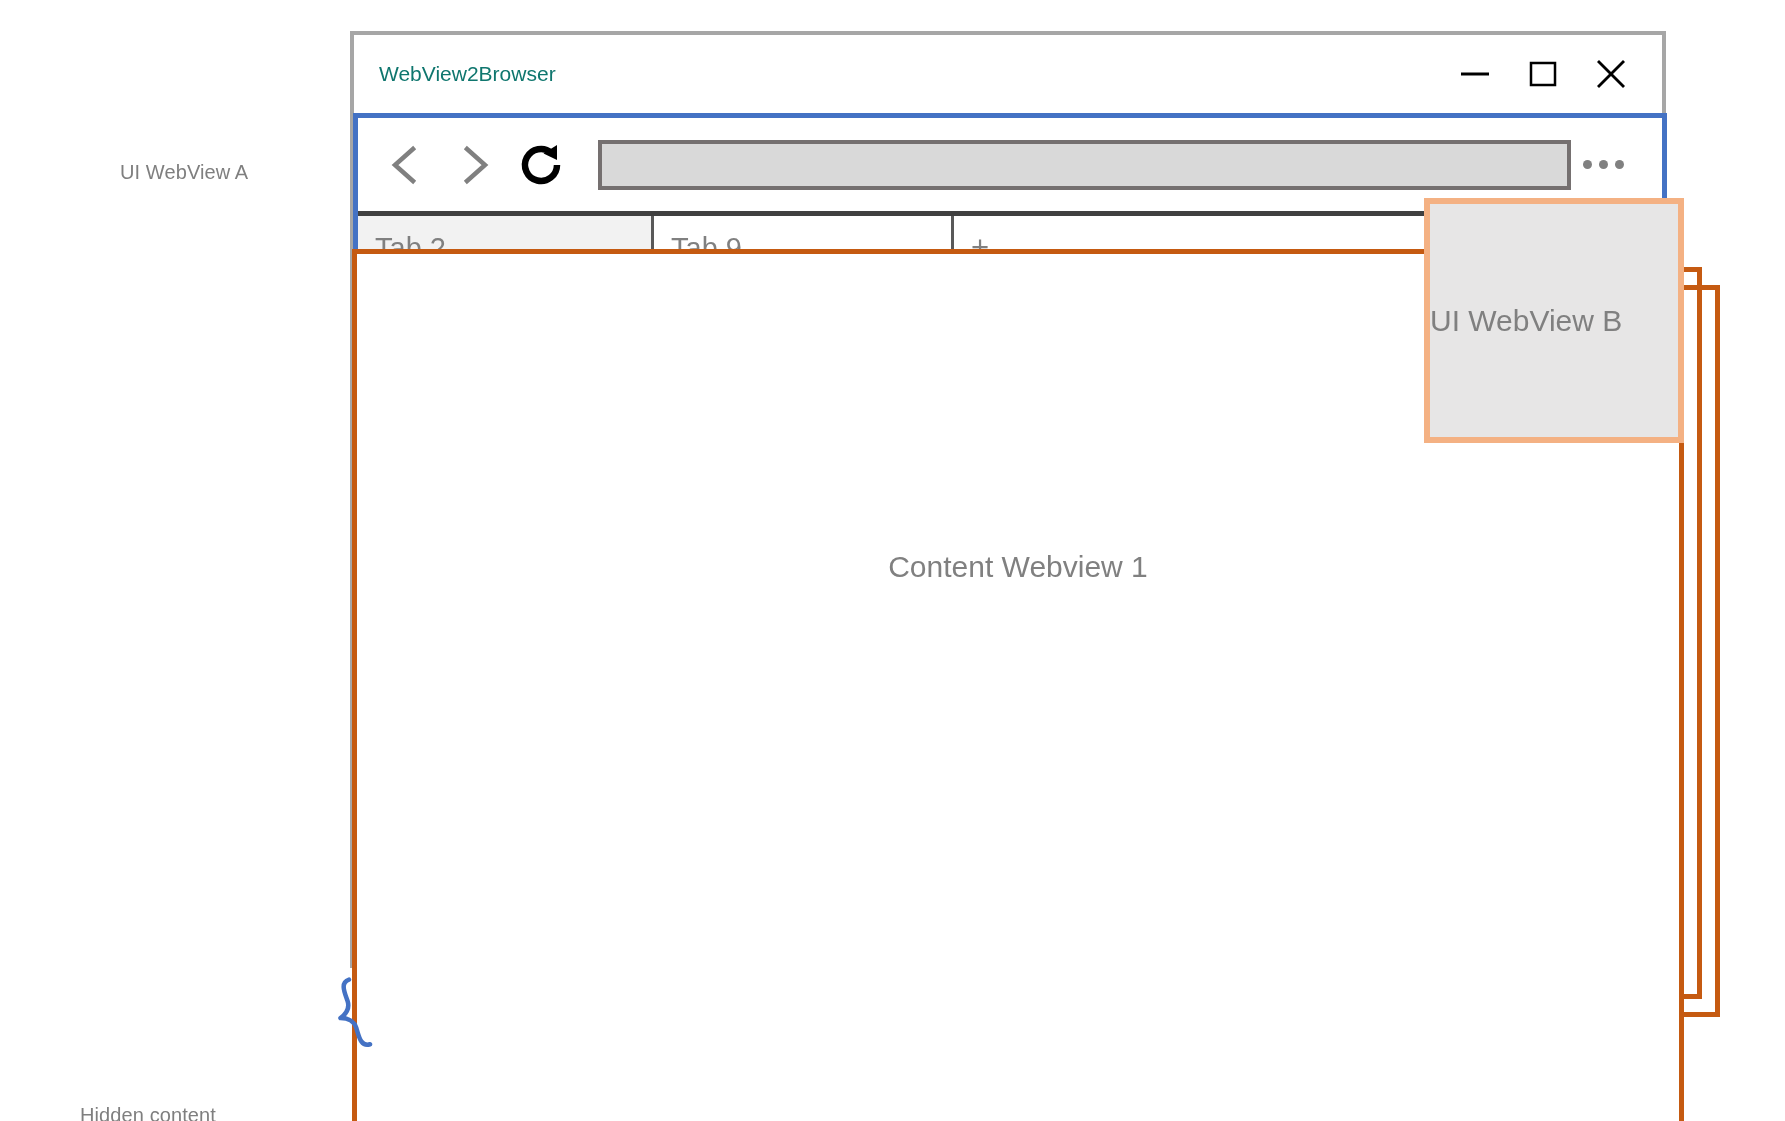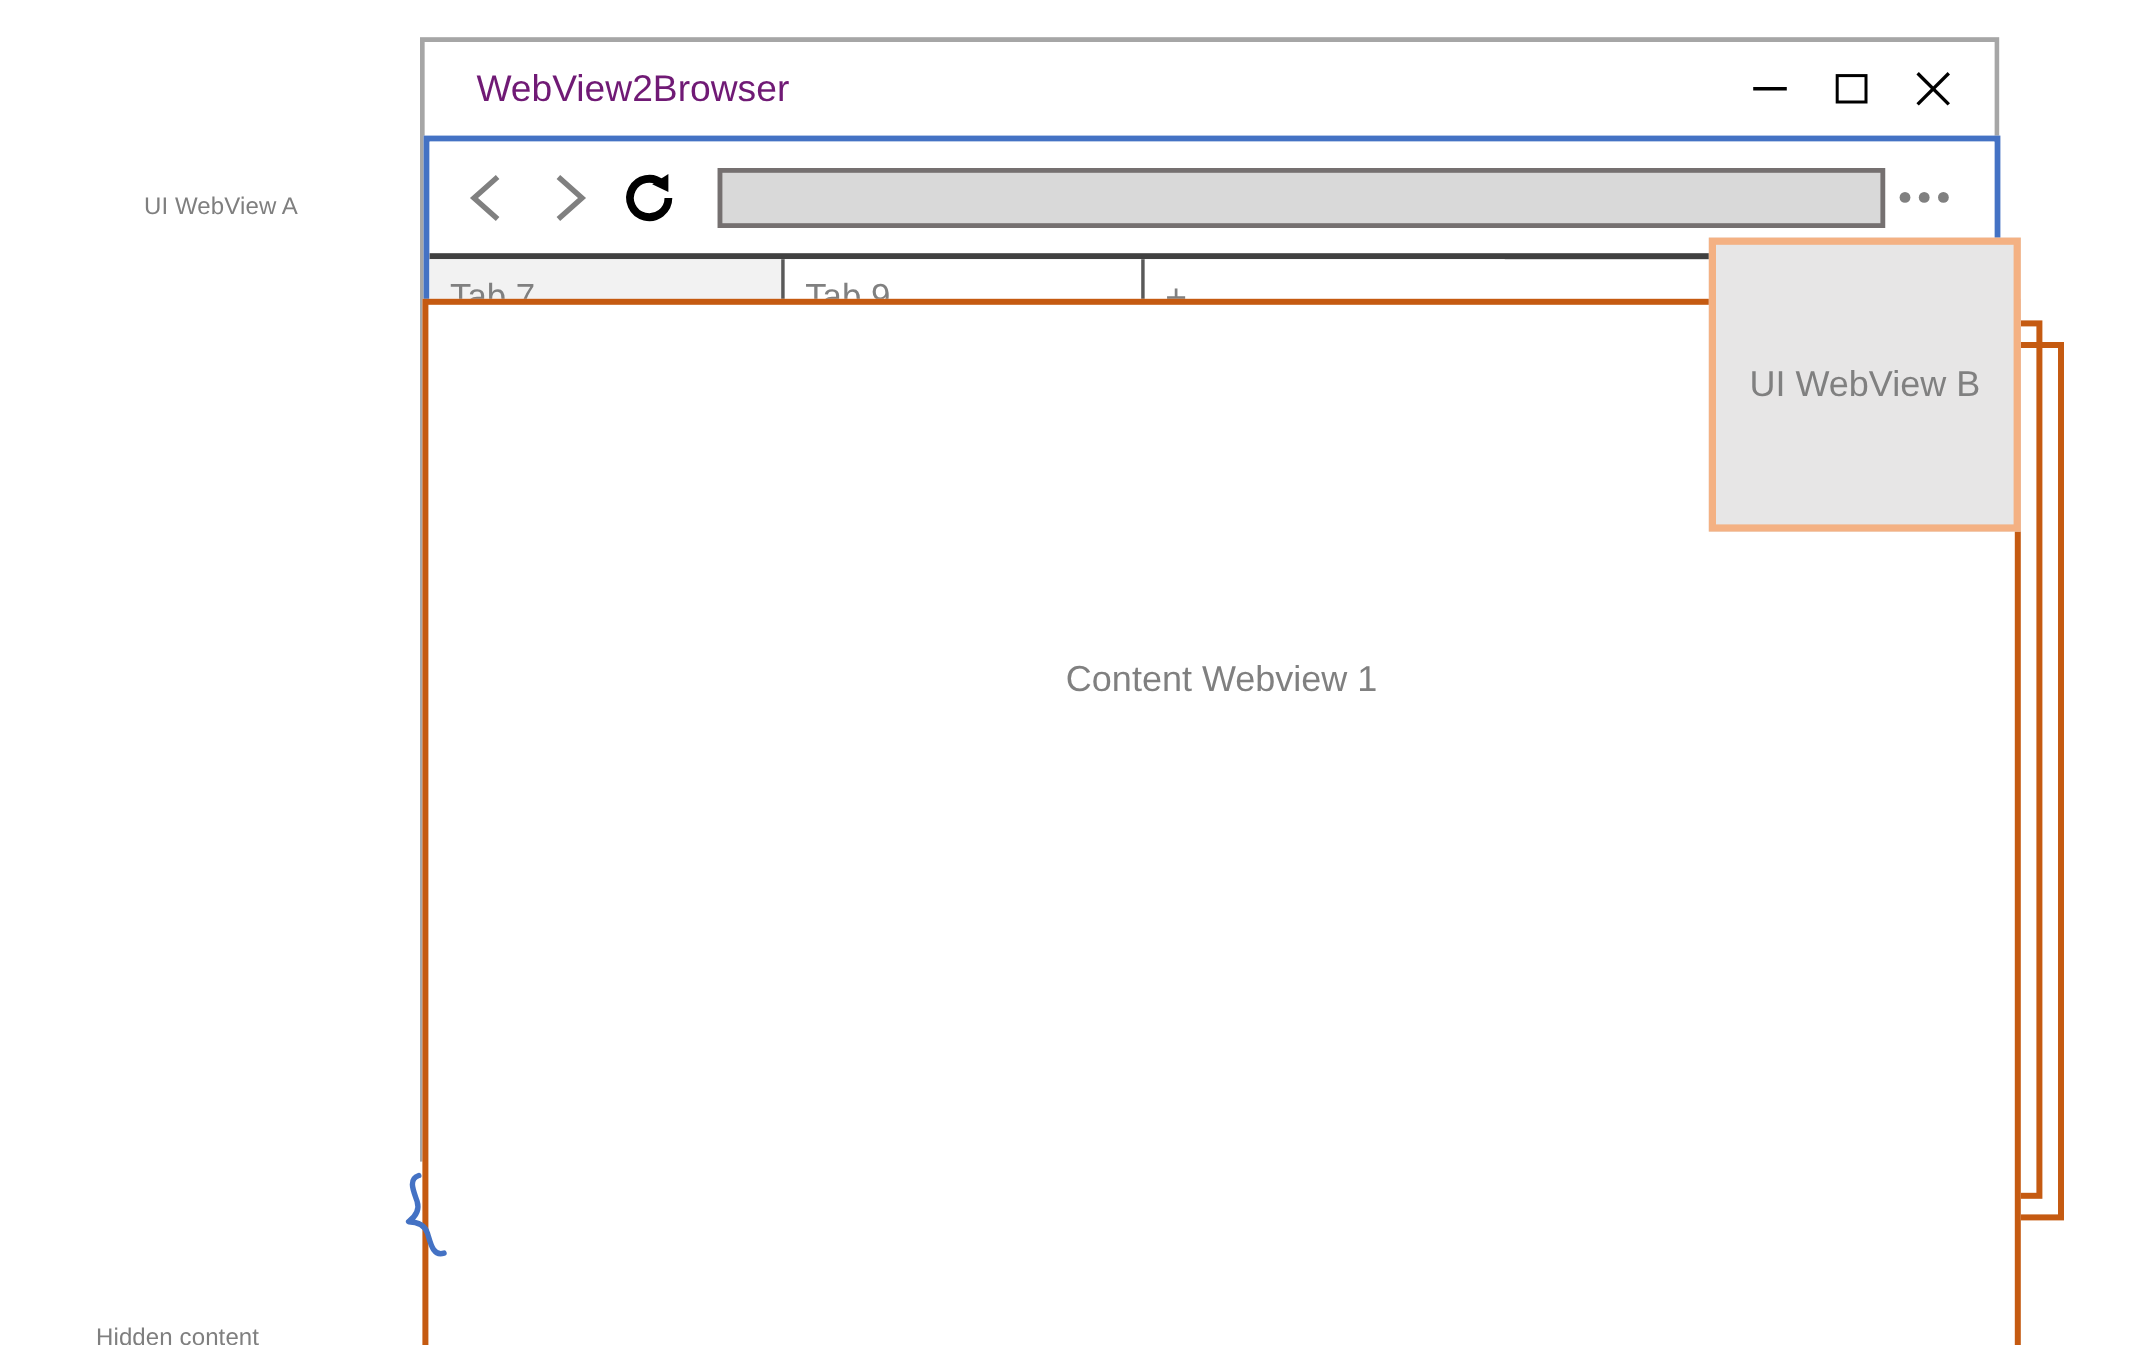--- a/index.html
+++ b/index.html
@@ -56,23 +56,23 @@
     left: 0;
     top: 0;
     width: 100%;
     height: 78px;
     box-sizing: border-box;
     display: flex;
     align-items: center;
     background: #ffffff;
   }
   #window-title {
-    color: #701a75;
-    font-size: 31px;
-    margin-left: 43px;
+    color: #0f766e;
+    font-size: 21px;
+    margin-left: 25px;
     white-space: pre;
   }
   #window-controls {
     margin-left: auto;
     display: flex;
     align-items: center;
     gap: 34px;
     margin-right: 34px;
   }
   .win-ctl {
@@ -203,21 +203,21 @@
     position: absolute;
     left: 1424px;
     top: 198px;
     width: 260px;
     height: 245px;
     box-sizing: border-box;
     border: 6px solid #F4B183;
     background: #E7E6E6;
     display: flex;
     align-items: center;
-    justify-content: center;
+    justify-content: flex-start;
   }
   #ui-webview-b-label {
     color: #808080;
     font-size: 30px;
     white-space: pre;
   }
 
   
   #brace {
     position: absolute;
@@ -294,21 +294,21 @@
 
         <div id="overflow-menu">
           <span class="dot"></span>
           <span class="dot"></span>
           <span class="dot"></span>
         </div>
       </div>
 
       <div id="tab-strip">
         <div class="tab selected" id="tab-1">
-          <span class="tab-label">Tab 7</span>
+          <span class="tab-label">Tab 2</span>
         </div>
         <div class="tab" id="tab-3">
           <span class="tab-label">Tab 9</span>
         </div>
         <div class="tab" id="tab-new">
           <span class="tab-label">+</span>
         </div>
       </div>
 
     </div>

